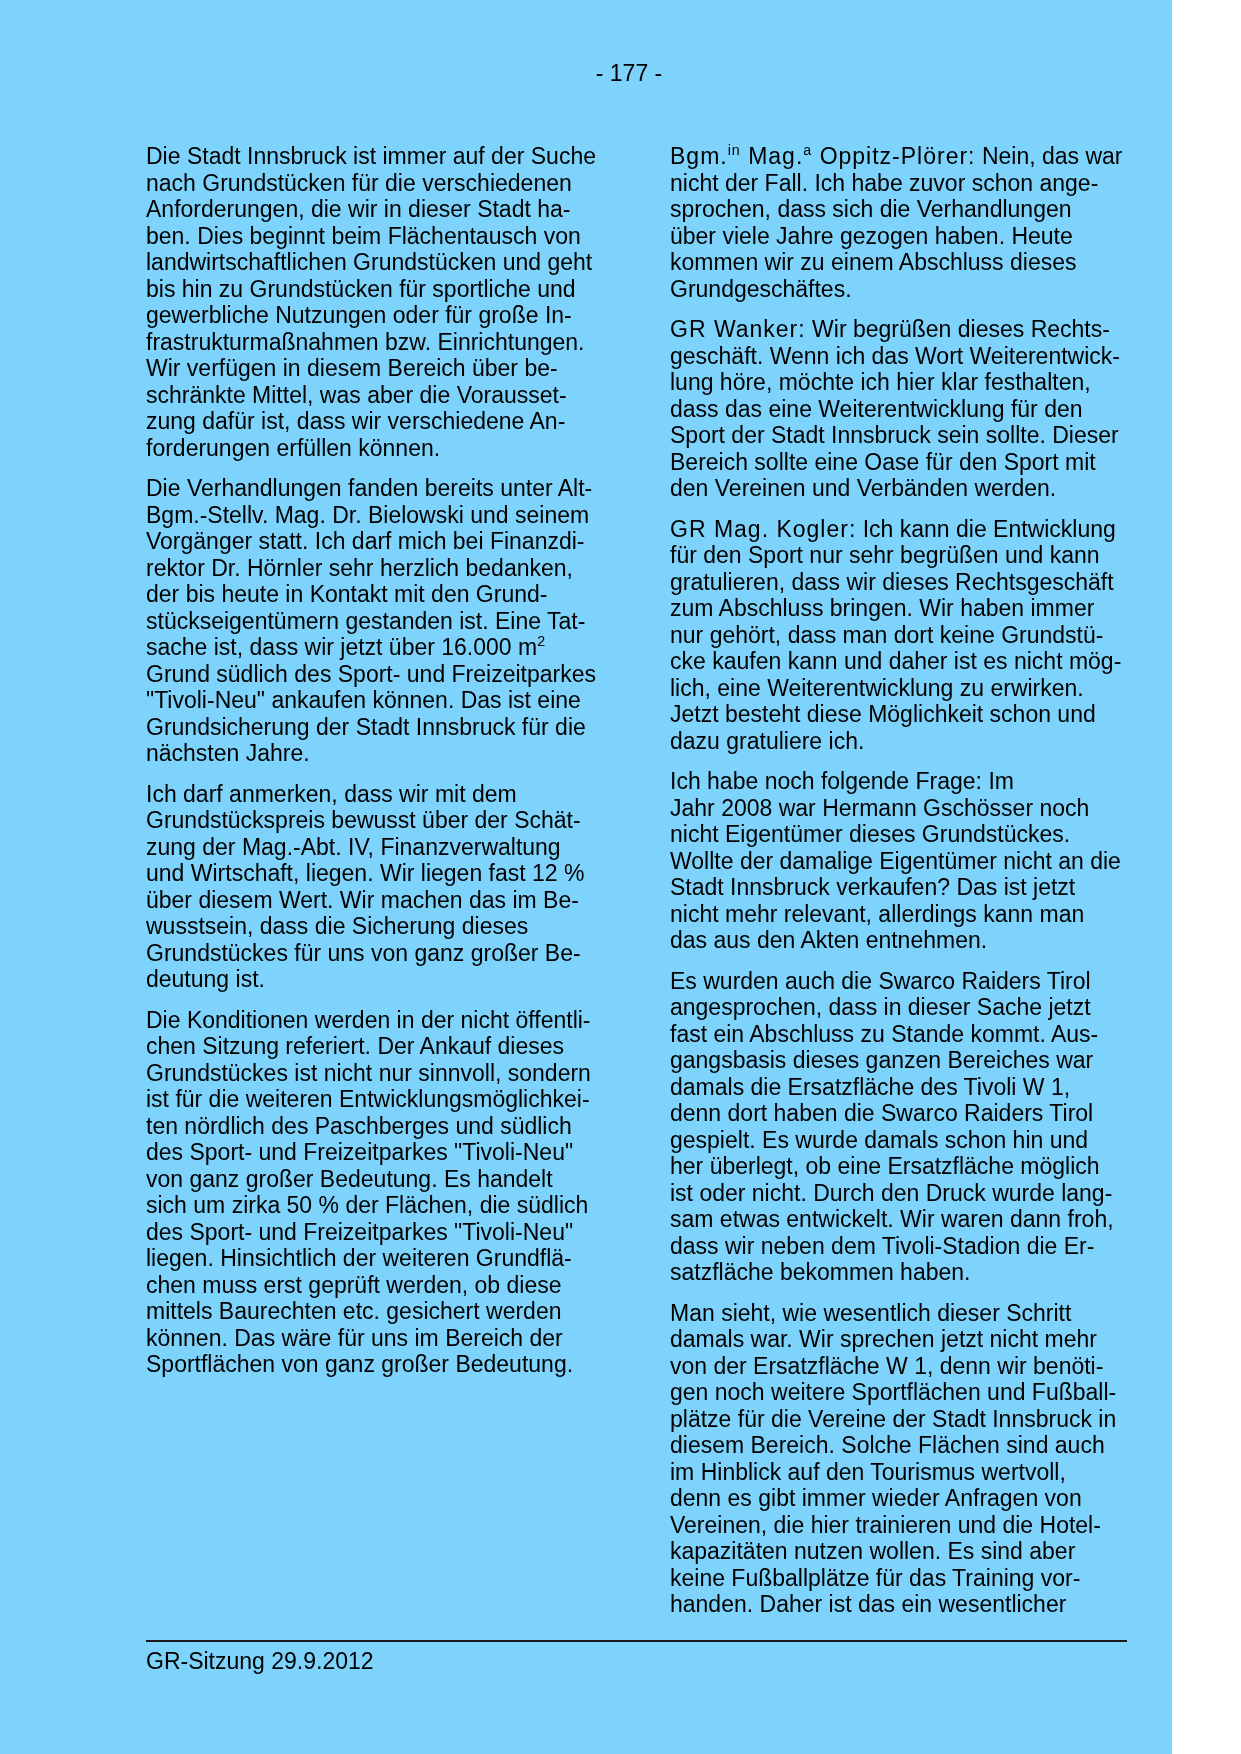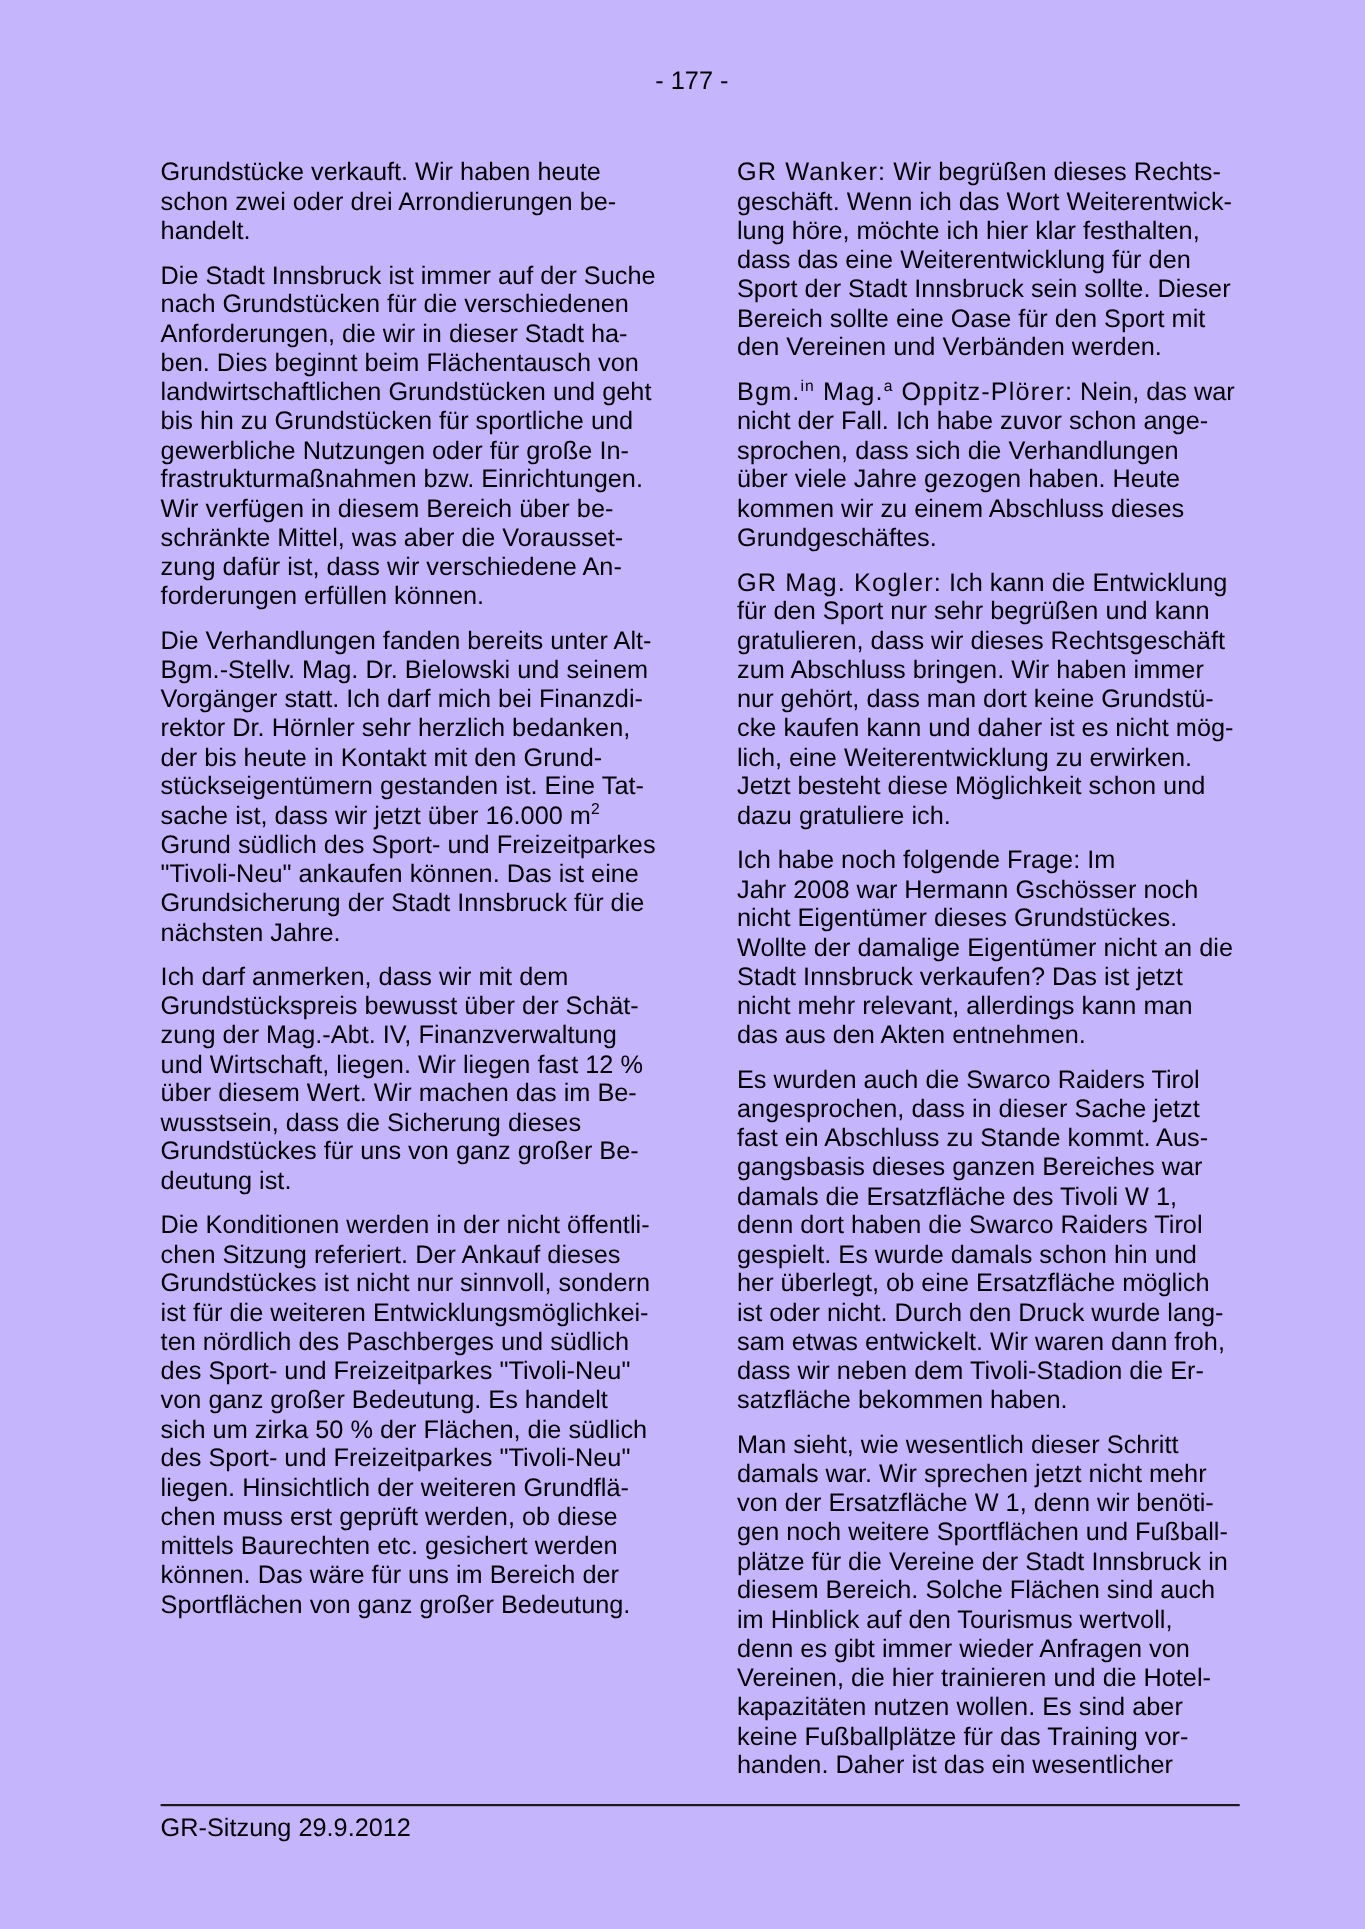--- a/index.html
+++ b/index.html
@@ -1,22 +1,23 @@
 <!DOCTYPE html>
 <html><head>
 <meta charset="utf-8">
 <style>
   html, body { margin:0; padding:0; background:#ffffff; }
   #page {
     position:relative;
-    width:1241px; height:1754px;
-    background:#c4b5fd;
+    width:1129px; height:1754px;
+    background:#7dd3fc;
     font-family:"Liberation Sans","DejaVu Sans",sans-serif;
     color:#000;
     overflow:hidden;
+    padding-left:43px;
   }
   .page-number {
     position:absolute; top:60px; left:146px; width:966px;
     text-align:center; font-size:23px; line-height:27px;
   }
   .col {
     position:absolute; top:143px; width:486px;
     font-size:23px; line-height:26.5px;
     text-align:left;
   }
@@ -33,29 +34,28 @@
     position:absolute; left:146px; top:1648px;
     font-size:23px; line-height:27px;
   }
 </style>
 </head>
 <body>
 
 <div id="page">
   <div class="page-number">- 177 -</div>
   <div class="col col-left">
-      <p class="para">Grundstücke verkauft. Wir haben heute<br>schon zwei oder drei Arrondierungen be-<br>handelt.</p>
       <p class="para">Die Stadt Innsbruck ist immer auf der Suche<br>nach Grundstücken für die verschiedenen<br>Anforderungen, die wir in dieser Stadt ha-<br>ben. Dies beginnt beim Flächentausch von<br>landwirtschaftlichen Grundstücken und geht<br>bis hin zu Grundstücken für sportliche und<br>gewerbliche Nutzungen oder für große In-<br>frastrukturmaßnahmen bzw. Einrichtungen.<br>Wir verfügen in diesem Bereich über be-<br>schränkte Mittel, was aber die Vorausset-<br>zung dafür ist, dass wir verschiedene An-<br>forderungen erfüllen können.</p>
       <p class="para">Die Verhandlungen fanden bereits unter Alt-<br>Bgm.-Stellv. Mag. Dr. Bielowski und seinem<br>Vorgänger statt. Ich darf mich bei Finanzdi-<br>rektor Dr. Hörnler sehr herzlich bedanken,<br>der bis heute in Kontakt mit den Grund-<br>stückseigentümern gestanden ist. Eine Tat-<br>sache ist, dass wir jetzt über 16.000 m<sup>2</sup><br>Grund südlich des Sport- und Freizeitparkes<br>"Tivoli-Neu" ankaufen können. Das ist eine<br>Grundsicherung der Stadt Innsbruck für die<br>nächsten Jahre.</p>
       <p class="para">Ich darf anmerken, dass wir mit dem<br>Grundstückspreis bewusst über der Schät-<br>zung der Mag.-Abt. IV, Finanzverwaltung<br>und Wirtschaft, liegen. Wir liegen fast 12 %<br>über diesem Wert. Wir machen das im Be-<br>wusstsein, dass die Sicherung dieses<br>Grundstückes für uns von ganz großer Be-<br>deutung ist.</p>
       <p class="para">Die Konditionen werden in der nicht öffentli-<br>chen Sitzung referiert. Der Ankauf dieses<br>Grundstückes ist nicht nur sinnvoll, sondern<br>ist für die weiteren Entwicklungsmöglichkei-<br>ten nördlich des Paschberges und südlich<br>des Sport- und Freizeitparkes "Tivoli-Neu"<br>von ganz großer Bedeutung. Es handelt<br>sich um zirka 50 % der Flächen, die südlich<br>des Sport- und Freizeitparkes "Tivoli-Neu"<br>liegen. Hinsichtlich der weiteren Grundflä-<br>chen muss erst geprüft werden, ob diese<br>mittels Baurechten etc. gesichert werden<br>können. Das wäre für uns im Bereich der<br>Sportflächen von ganz großer Bedeutung.</p>
     </div>
   <div class="col col-right">
+      <p class="para"><span class="speaker">Bgm.<sup>in</sup> Mag.<sup>a</sup> Oppitz-Plörer:</span> Nein, das war<br>nicht der Fall. Ich habe zuvor schon ange-<br>sprochen, dass sich die Verhandlungen<br>über viele Jahre gezogen haben. Heute<br>kommen wir zu einem Abschluss dieses<br>Grundgeschäftes.</p>
       <p class="para"><span class="speaker">GR Wanker:</span> Wir begrüßen dieses Rechts-<br>geschäft. Wenn ich das Wort Weiterentwick-<br>lung höre, möchte ich hier klar festhalten,<br>dass das eine Weiterentwicklung für den<br>Sport der Stadt Innsbruck sein sollte. Dieser<br>Bereich sollte eine Oase für den Sport mit<br>den Vereinen und Verbänden werden.</p>
-      <p class="para"><span class="speaker">Bgm.<sup>in</sup> Mag.<sup>a</sup> Oppitz-Plörer:</span> Nein, das war<br>nicht der Fall. Ich habe zuvor schon ange-<br>sprochen, dass sich die Verhandlungen<br>über viele Jahre gezogen haben. Heute<br>kommen wir zu einem Abschluss dieses<br>Grundgeschäftes.</p>
       <p class="para"><span class="speaker">GR Mag. Kogler:</span> Ich kann die Entwicklung<br>für den Sport nur sehr begrüßen und kann<br>gratulieren, dass wir dieses Rechtsgeschäft<br>zum Abschluss bringen. Wir haben immer<br>nur gehört, dass man dort keine Grundstü-<br>cke kaufen kann und daher ist es nicht mög-<br>lich, eine Weiterentwicklung zu erwirken.<br>Jetzt besteht diese Möglichkeit schon und<br>dazu gratuliere ich.</p>
       <p class="para">Ich habe noch folgende Frage: Im<br>Jahr 2008 war Hermann Gschösser noch<br>nicht Eigentümer dieses Grundstückes.<br>Wollte der damalige Eigentümer nicht an die<br>Stadt Innsbruck verkaufen? Das ist jetzt<br>nicht mehr relevant, allerdings kann man<br>das aus den Akten entnehmen.</p>
       <p class="para">Es wurden auch die Swarco Raiders Tirol<br>angesprochen, dass in dieser Sache jetzt<br>fast ein Abschluss zu Stande kommt. Aus-<br>gangsbasis dieses ganzen Bereiches war<br>damals die Ersatzfläche des Tivoli W 1,<br>denn dort haben die Swarco Raiders Tirol<br>gespielt. Es wurde damals schon hin und<br>her überlegt, ob eine Ersatzfläche möglich<br>ist oder nicht. Durch den Druck wurde lang-<br>sam etwas entwickelt. Wir waren dann froh,<br>dass wir neben dem Tivoli-Stadion die Er-<br>satzfläche bekommen haben.</p>
       <p class="para">Man sieht, wie wesentlich dieser Schritt<br>damals war. Wir sprechen jetzt nicht mehr<br>von der Ersatzfläche W 1, denn wir benöti-<br>gen noch weitere Sportflächen und Fußball-<br>plätze für die Vereine der Stadt Innsbruck in<br>diesem Bereich. Solche Flächen sind auch<br>im Hinblick auf den Tourismus wertvoll,<br>denn es gibt immer wieder Anfragen von<br>Vereinen, die hier trainieren und die Hotel-<br>kapazitäten nutzen wollen. Es sind aber<br>keine Fußballplätze für das Training vor-<br>handen. Daher ist das ein wesentlicher</p>
     </div>
   <div class="footer-rule"></div>
   <div class="footer-text">GR-Sitzung 29.9.2012</div>
 </div>
 
 </body></html>

